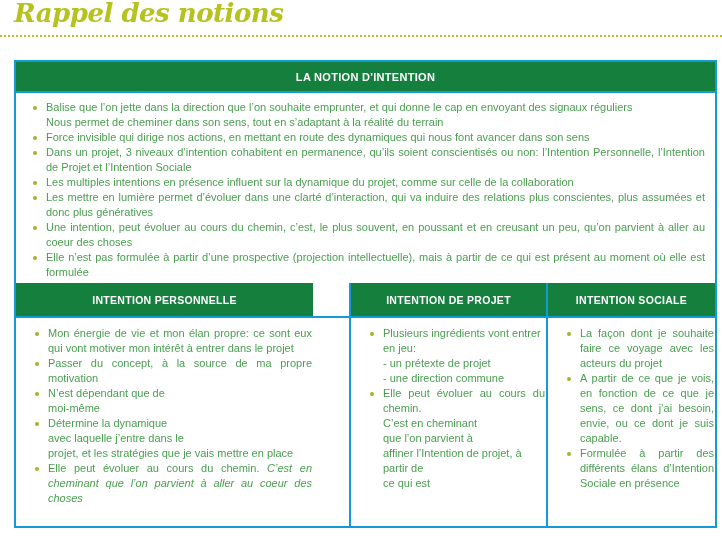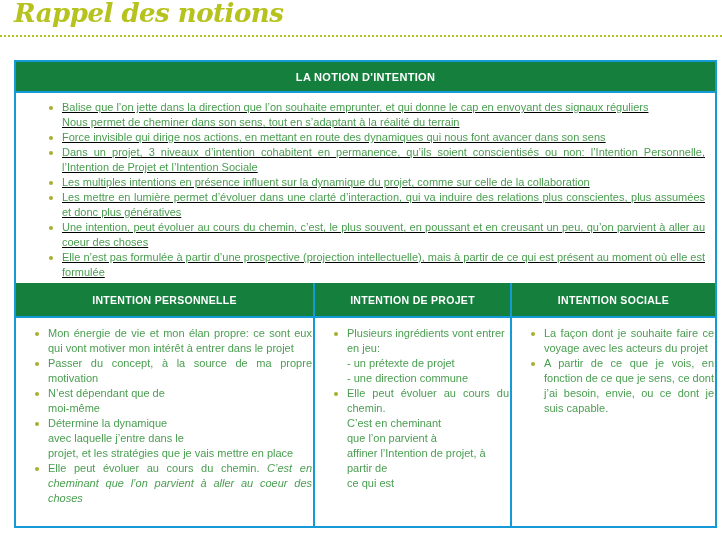--- a/index.html
+++ b/index.html
@@ -32,44 +32,43 @@
   .band-header {
     flex: 0 0 29px;
     background: #15803d;
     border-bottom: 2px solid #149ad6;
     color: #ffffff;
     font-weight: 700; font-size: 11px; letter-spacing: 0.3px;
     display: flex; align-items: center; justify-content: center;
   }
   .top-content {
     flex: 0 0 190px;
-    padding: 7px 10px 0 24px;
+    padding: 7px 10px 0 8px;
     box-sizing: border-box;
     overflow: hidden;
-    text-decoration: underline;
   }
   .cols-header-row {
     flex: 0 0 33px;
     display: flex;
     border-bottom: 2px solid #149ad6;
   }
   .cols-header-row .head-cell {
     background: #15803d;
     color: #ffffff;
     font-weight: 700; font-size: 10.5px; letter-spacing: 0.3px;
     display: flex; align-items: center; justify-content: center;
     box-sizing: border-box;
   }
   .cols-content-row {
     flex: 1 1 auto;
     display: flex;
     overflow: hidden;
   }
   .col-1 { width: 297px; flex: 0 0 auto; }
-  .col-2 { width: 197px; flex: 0 0 auto; }
+  .col-2 { width: 197px; flex: 0 0 auto; margin-left: 36px; }
   .col-3 { flex: 1 1 auto; }
   .v-border { border-left: 2px solid #149ad6; }
   .body-cell {
     box-sizing: border-box;
     padding: 8px 1px 0 10px;
     overflow: hidden;
   }
   ul.bullet-list { list-style: none; margin: 0; padding: 0; }
   ul.bullet-list li {
     position: relative;
@@ -149,17 +148,18 @@
 que l’on parvient à
 affiner l’Intention de projet, à
 partir de
 ce qui est</span></li>
         </ul>
     </div>
     <div class="body-cell col-3 v-border">
       <ul class="bullet-list">
           <li><span>La façon dont je souhaite faire ce voyage avec les acteurs du projet</span></li>
           <li><span>A partir de ce que je vois, en fonction de ce que je sens, ce dont j’ai besoin, envie, ou ce dont je suis capable.</span></li>
+          <li><span>Formulée à partir des différents élans d’Intention Sociale en présence</span></li>
         </ul>
     </div>
   </div>
 
 </div>
 
 </body></html>

